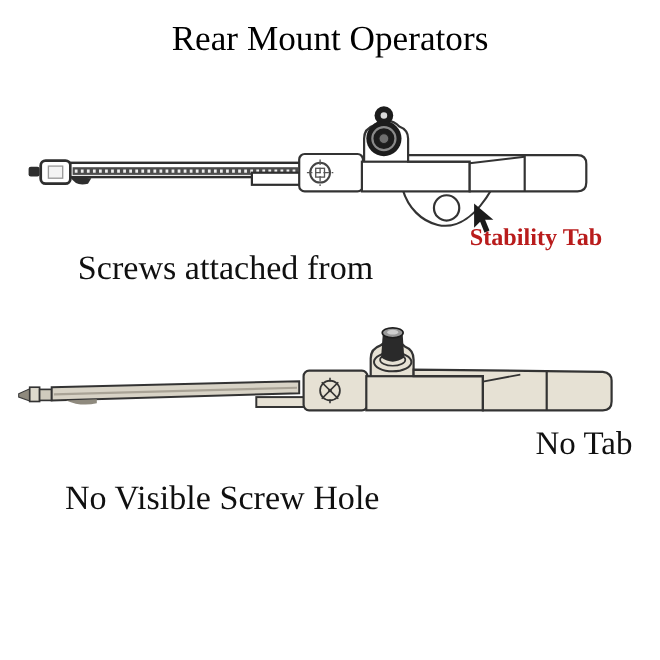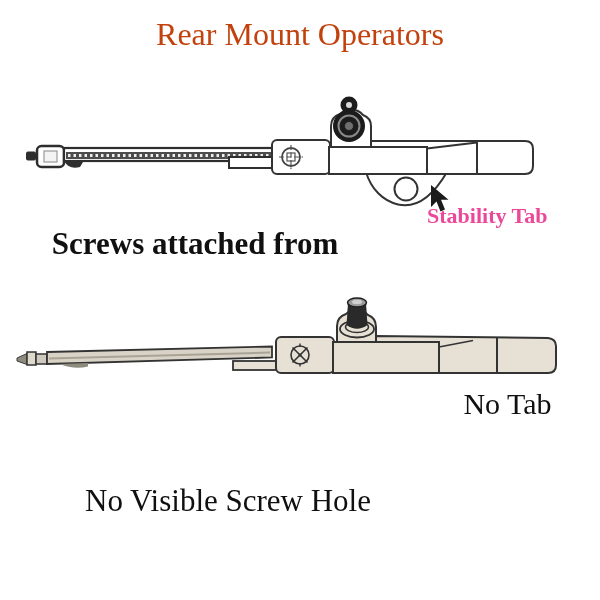--- a/index.html
+++ b/index.html
@@ -5,34 +5,34 @@
   html,body{margin:0;padding:0;}
   body{
     width:600px;height:600px;position:relative;overflow:hidden;
     background:#ffffff;
     font-family:"Liberation Serif", serif;
     color:#111111;
   }
   .abs{position:absolute;}
   .page-title{
     top:16px;left:0;width:600px;text-align:center;
-    font-size:32px;line-height:36px;color:#c2410c;
+    font-size:32px;line-height:36px;color:#000000;
   }
   .caption{
     text-align:center;font-size:31px;line-height:39px;color:#101010;
   }
-  .caption-exterior{top:224px;left:5px;width:380px;font-weight:bold;}
-  .caption-inside{top:433px;left:28px;width:400px;margin-top:48px;}
+  .caption-exterior{top:224px;left:15px;width:380px;}
+  .caption-inside{top:433px;left:2px;width:400px;}
   .label-no-tab{
-    top:387px;left:440px;width:135px;text-align:center;
+    top:387px;left:440px;width:135px;text-align:right;
     font-size:30px;color:#101010;
   }
   .label-stability{
     top:203px;left:427px;width:170px;
-    font-size:22px;font-weight:bold;color:#ec4899;
+    font-size:22px;font-weight:bold;color:#b91c1c;
   }
   svg{position:absolute;top:0;left:0;}
 </style>
 </head>
 <body>
 
 <svg width="600" height="600" viewBox="0 0 600 600">
 
   <g fill="none" stroke="#333333" stroke-width="2">
 

